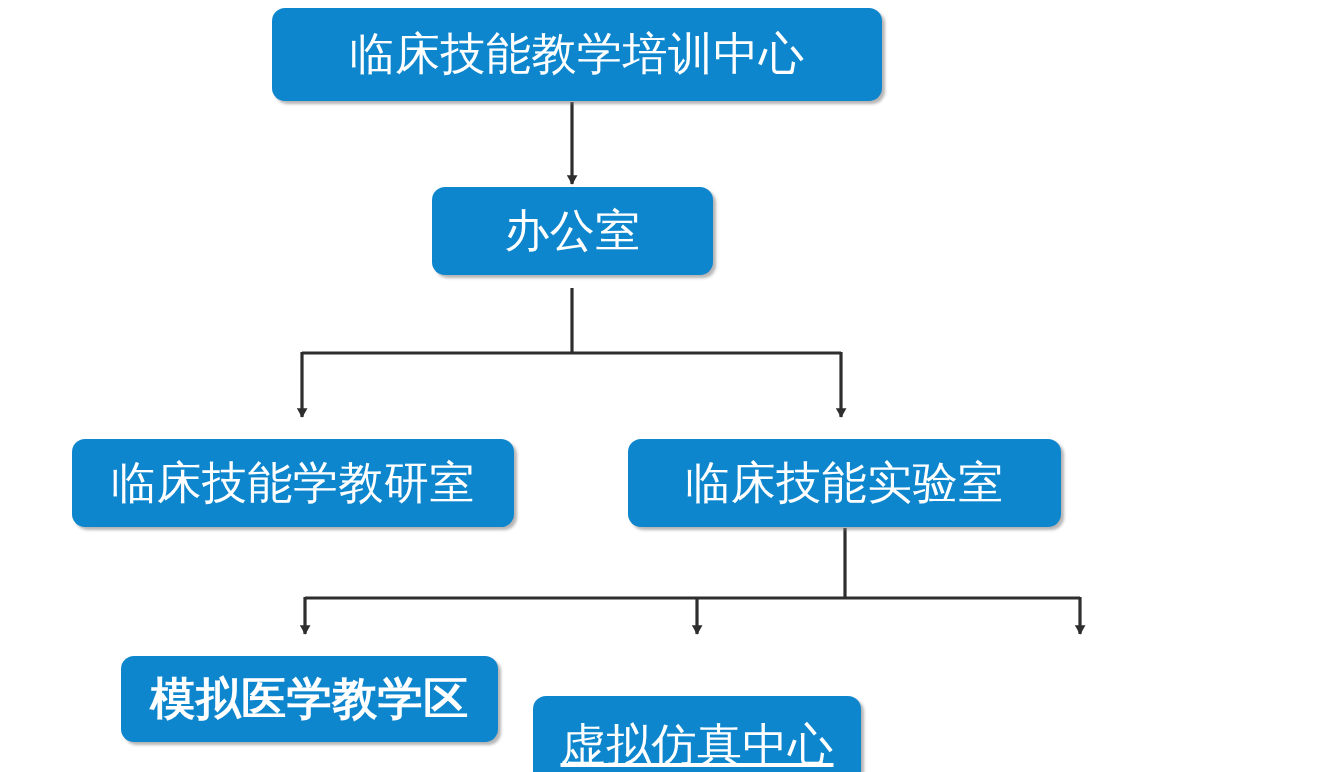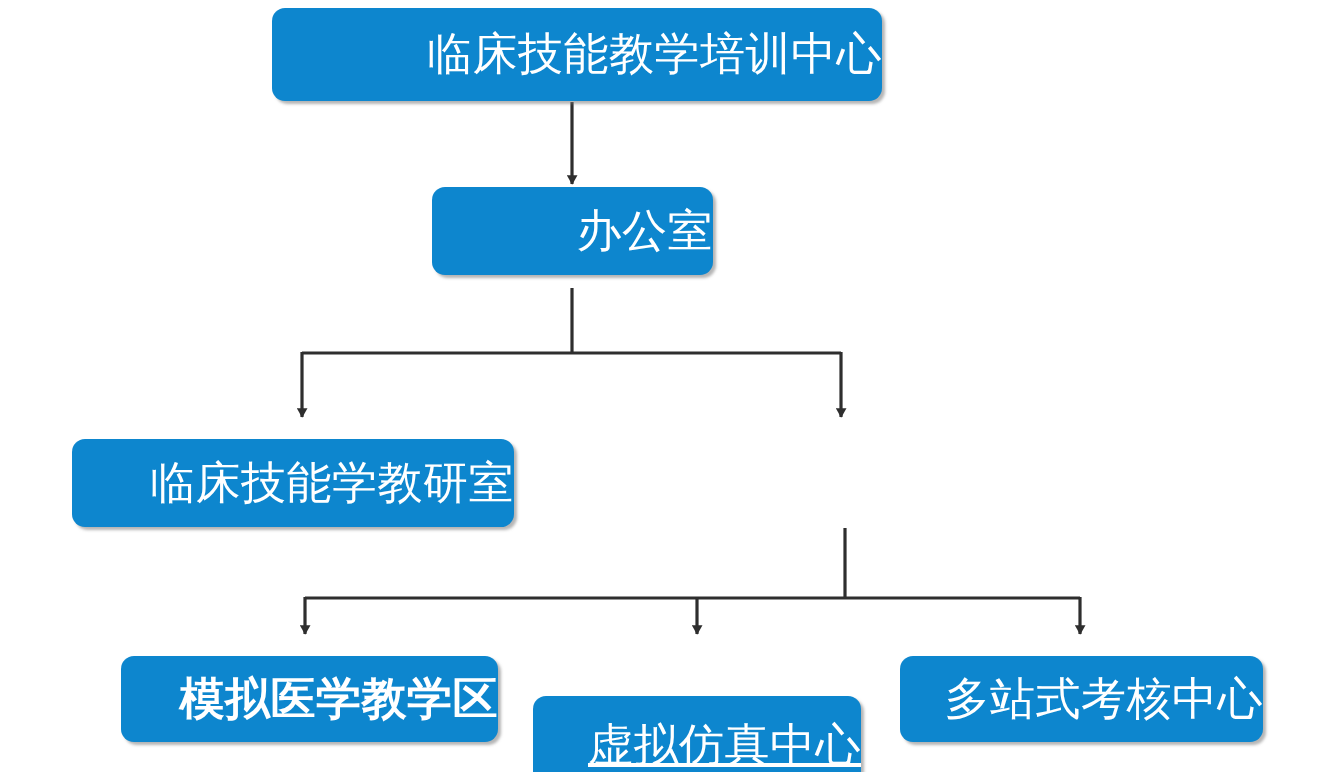--- a/index.html
+++ b/index.html
@@ -25,21 +25,21 @@
     width: 1324px;
     height: 772px;
   }
   .node {
     position: absolute;
     box-sizing: border-box;
     background: #0d86ce;
     border-radius: 13px;
     display: flex;
     align-items: center;
-    justify-content: flex-end;
+    justify-content: center;
     color: #ffffff;
     font-size: 45px;
     line-height: 1;
     letter-spacing: 0.5px;
     white-space: nowrap;
     box-shadow: 3px 3px 3px rgba(120,120,120,0.55);
     z-index: 2;
   }
   .node-label {
     display: block;
@@ -83,26 +83,26 @@
   </div>
 
   <div class="node" style="left:432px; top:187px; width:281px; height:88px;">
     <span class="node-label">办公室</span>
   </div>
 
   <div class="node" style="left:72px; top:439px; width:442px; height:88px;">
     <span class="node-label">临床技能学教研室</span>
   </div>
 
+  <div class="node" style="left:628px; top:439px; width:433px; height:88px;">
+    <span class="node-label">临床技能实验室</span>
+  </div>
 
   <div class="node" style="left:121px; top:656px; width:377px; height:86px;font-weight:bold;">
     <span class="node-label">模拟医学教学区</span>
   </div>
 
   <div class="node" style="left:533px; top:696px; width:328px; height:98px;text-decoration:underline;">
     <span class="node-label">虚拟仿真中心</span>
   </div>
 
-  <div class="node" style="left:900px; top:656px; width:363px; height:86px;">
-    <span class="node-label">多站式考核中心</span>
-  </div>
 
 </div>
 
 </body></html>

